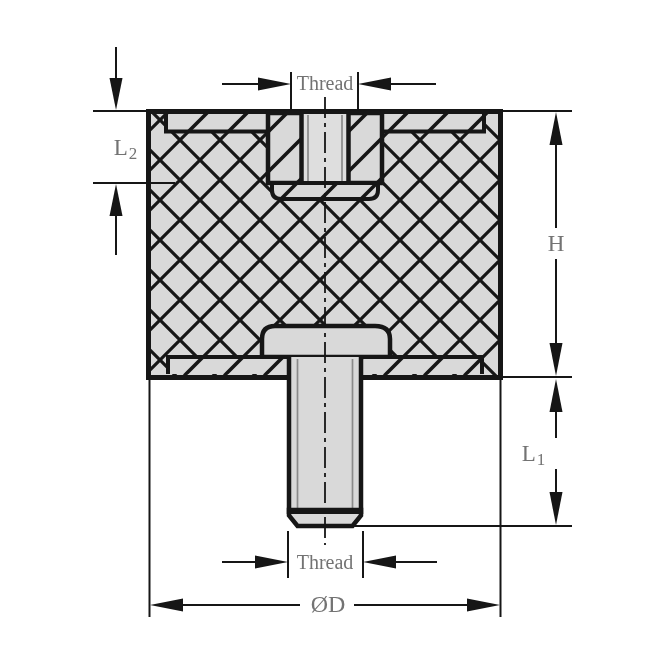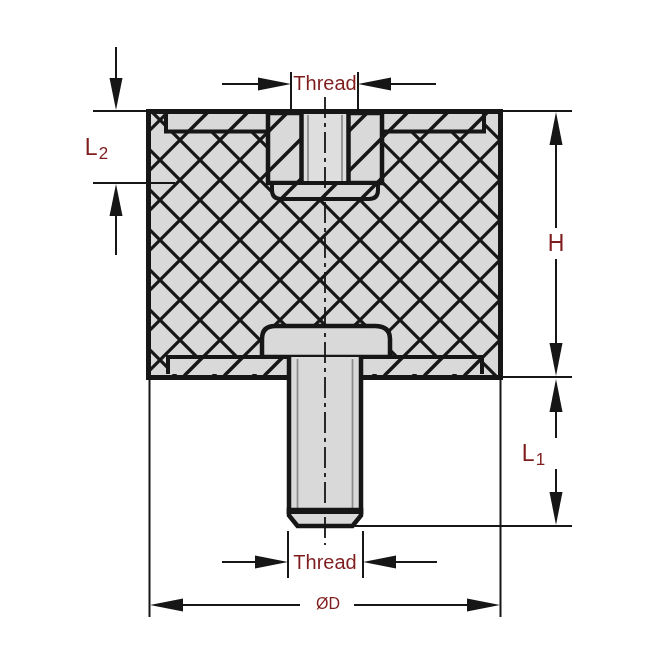--- a/index.html
+++ b/index.html
@@ -16,28 +16,29 @@
     overflow: hidden;
   }
   svg.drawing {
     position: absolute;
     left: 0;
     top: 0;
   }
   .dim-label {
     position: absolute;
     transform: translate(-50%, -50%);
-    color: #7f1d1d;
+    color: #737373;
     white-space: nowrap;
     line-height: 1;
     user-select: none;
+    font-family: Liberation Serif, serif;
   }
   .lbl-thread { font-size: 20px; }
   .lbl-big    { font-size: 23px; }
-  .lbl-dia    { font-size: 16px; }
+  .lbl-dia    { font-size: 24px; }
   .sub {
     font-size: 17px;
     position: relative;
     top: 4px;
     left: 1px;
   }
 </style>
 </head>
 <body>
 
@@ -147,21 +148,21 @@
       <line x1="354" y1="605" x2="468" y2="605"></line>
       <polygon points="150,605 183,598.5 183,611.5" stroke="none"></polygon>
       <polygon points="500,605 467,598.5 467,611.5" stroke="none"></polygon>
     </g>
 
     <line x1="325" y1="97" x2="325" y2="545" stroke="#161616" stroke-width="1.8" stroke-dasharray="21 5 4 5"></line>
   </svg>
 
   <div class="dim-label lbl-thread" style="left:325px; top:83px;">Thread</div>
 
-  <div class="dim-label lbl-big" style="left:96px; top:147px;"><span>L</span><span class="sub">2</span></div>
+  <div class="dim-label lbl-big" style="left:125px; top:147px;"><span>L</span><span class="sub">2</span></div>
 
   <div class="dim-label lbl-big" style="left:556px; top:243px;">H</div>
 
   <div class="dim-label lbl-big" style="left:533px; top:453px;"><span>L</span><span class="sub">1</span></div>
 
   <div class="dim-label lbl-thread" style="left:325px; top:562px;">Thread</div>
 
   <div class="dim-label lbl-dia" style="left:328px; top:604px;">ØD</div>
 
 </div>

